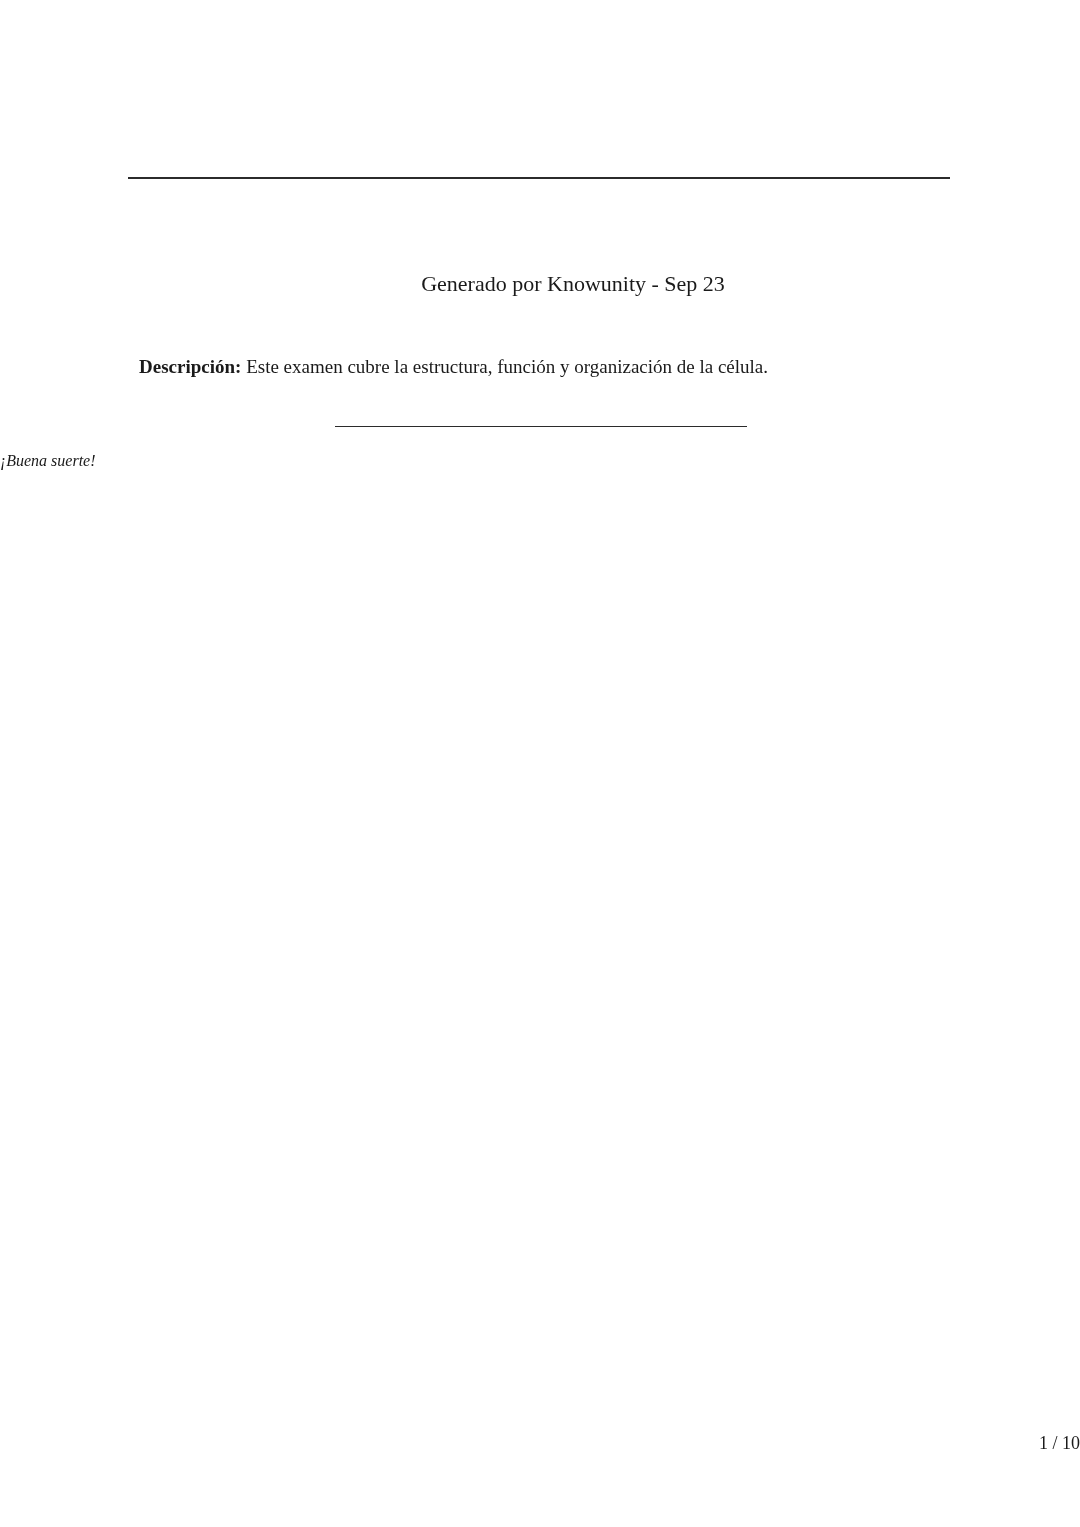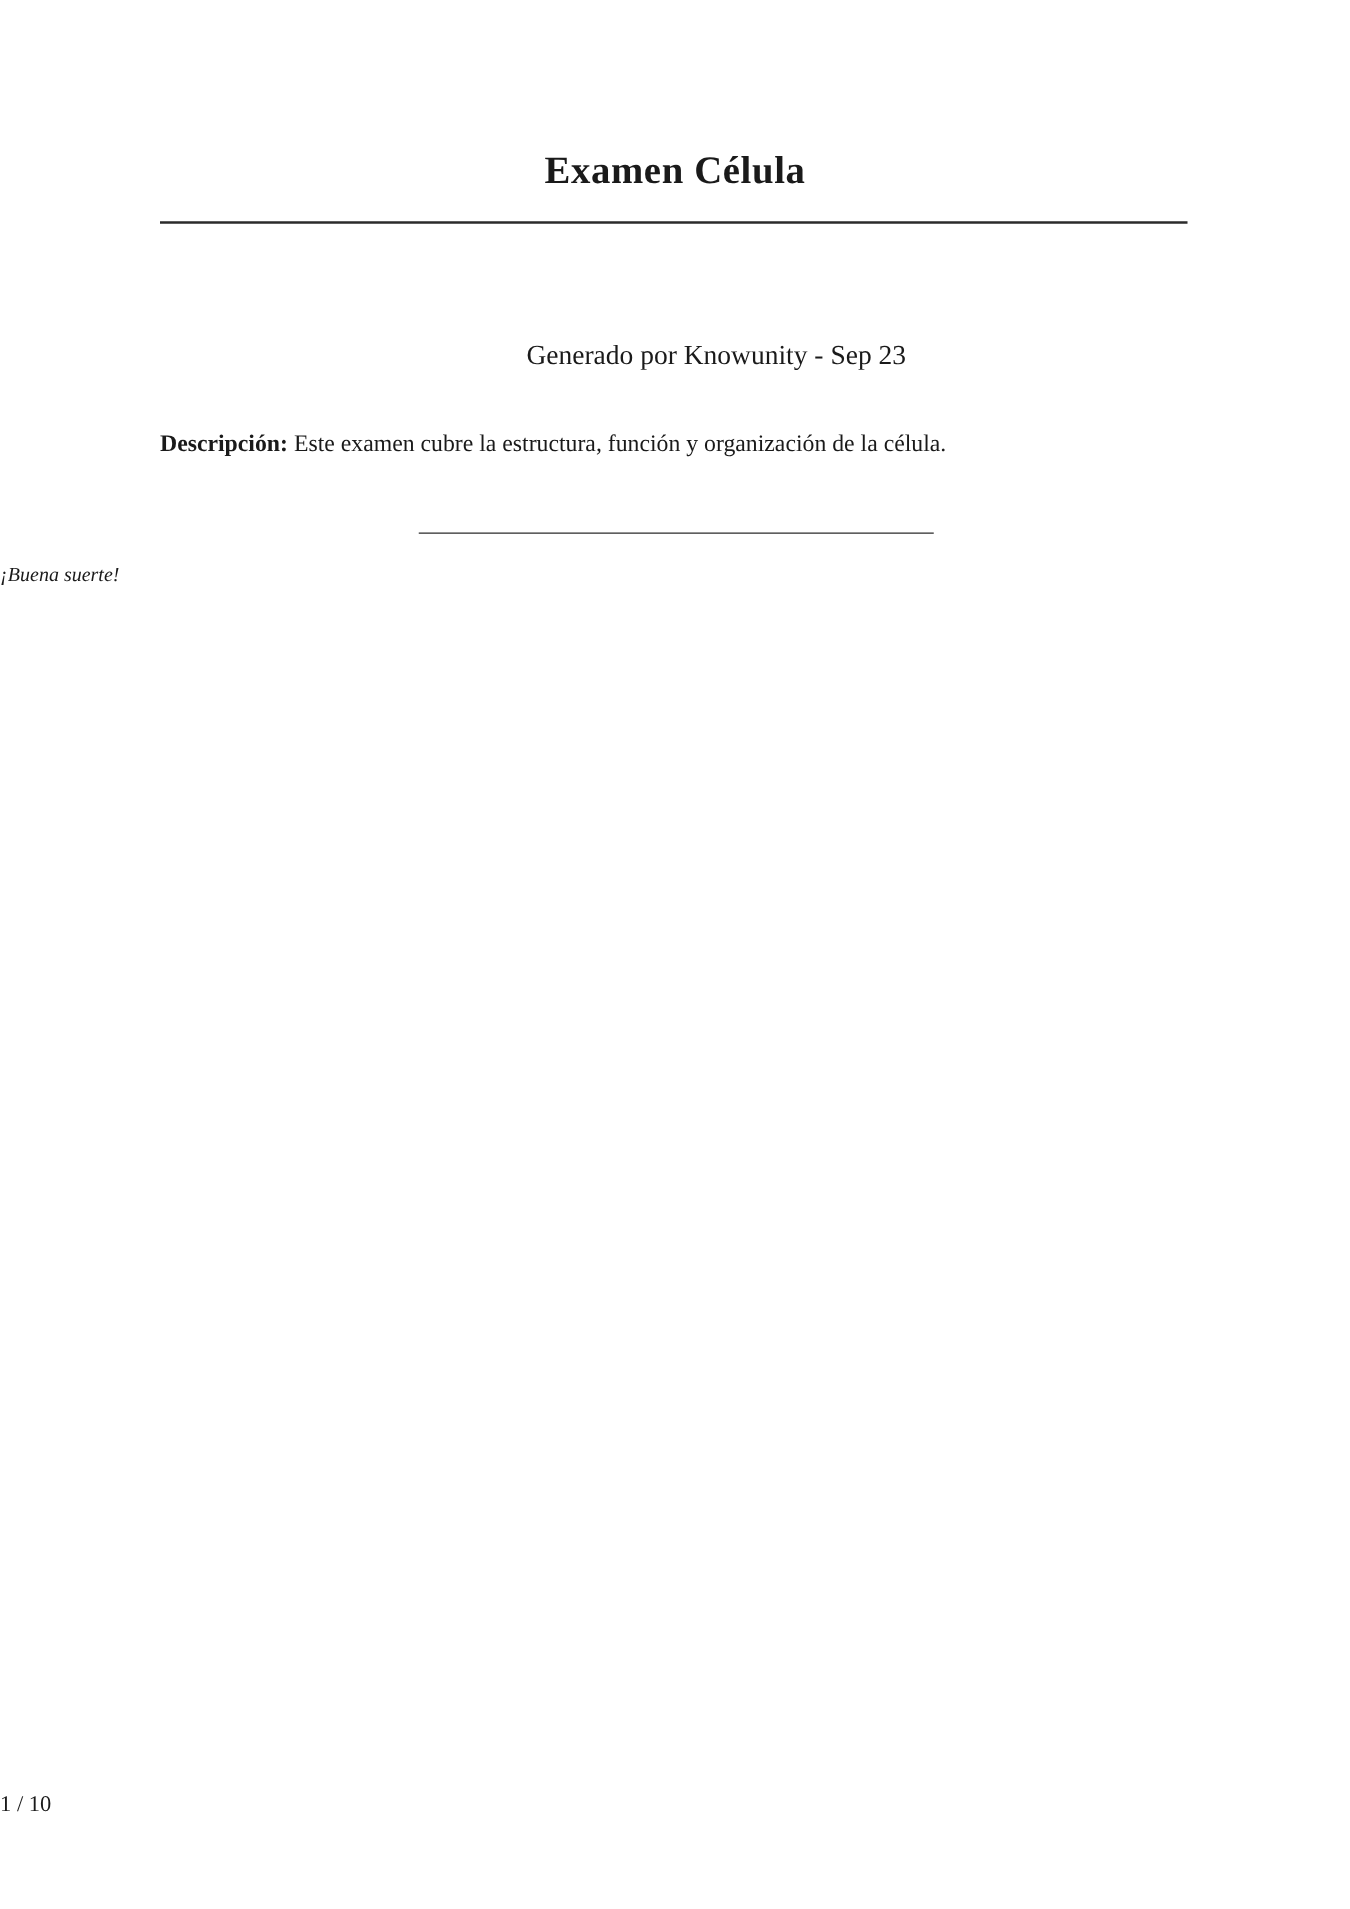--- a/index.html
+++ b/index.html
@@ -45,21 +45,21 @@
     font-size: 22px;
     margin: 0;
     padding-left: 33px;
   }
   .description-line {
     position: absolute;
     top: 345px;
     left: 128px;
     width: 824px;
     font-size: 19px;
-    margin: 0;
+    margin: 11px;
   }
   .description-label {
     font-weight: bold;
   }
   .mid-rule {
     position: absolute;
     top: 426px;
     left: 335px;
     width: 412px;
     border: 0;
@@ -74,31 +74,30 @@
     text-align: left;
     font-size: 16px;
     font-style: italic;
     margin: 0;
   }
   .page-number {
     position: absolute;
     top: 1433px;
     left: 0;
     width: 100%;
-    text-align: left;
+    text-align: right;
     font-size: 18px;
     margin: 0;
   }
 </style>
 </head>
 <body>
 
 <div class="page">
 
-  <h1 class="doc-title">Examen Célula</h1>
 
   <hr class="title-rule">
 
   <p class="generated-line">Generado por Knowunity - Sep 23</p>
 
   <p class="description-line"><span class="description-label">Descripción:</span> <span>Este examen cubre la estructura, función y organización de la célula.</span></p>
 
   <hr class="mid-rule">
 
   <p class="good-luck">¡Buena suerte!</p>

